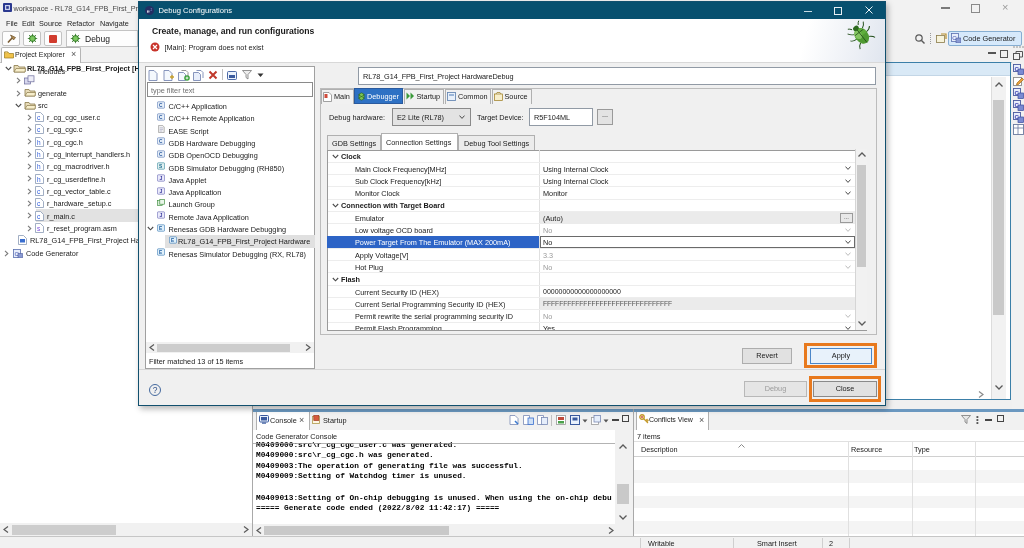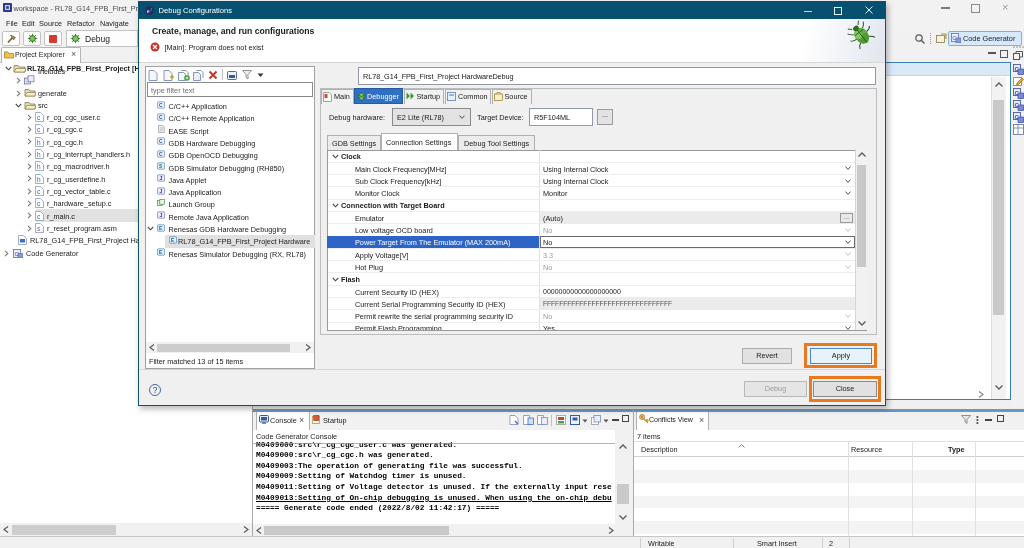--- a/index.html
+++ b/index.html
@@ -473,22 +473,21 @@
 <div class="ab" style="left:612px;top:419px;width:7px;height:1.6px;background:#444;"></div>
 <div class="ab" style="left:622px;top:415px;width:7px;height:7px;border:1.4px solid #444;"></div>
 
 <div class="ab" style="left:253px;top:429.5px;width:362px;height:94.5px;background:#fff;"></div>
 <div class="tx" style="left:256px;top:431.5px;">Code Generator Console</div>
 <div class="ab" style="left:253px;top:440px;width:360px;height:84px;background:#fff;overflow:hidden;font-family:'Liberation Mono',monospace;font-weight:bold;font-size:7.8px;color:#000;">
   <div class="tx" style="left:3px;top:0.5px;">M0409000:src\r_cg_cgc_user.c was generated.</div>
   <div class="tx" style="left:3px;top:11.1px;">M0409000:src\r_cg_cgc.h was generated.</div>
   <div class="tx" style="left:3px;top:21.7px;">M0409003:The operation of generating file was successful.</div>
   <div class="tx" style="left:3px;top:32.3px;">M0409009:Setting of Watchdog timer is unused.</div>
-  <div class="tx" style="left:3px;top:42.9px;">M0409011:Setting of Voltage detector is unused. If the externally input rese</div>
-  <div class="tx" style="left:3px;top:53.5px;text-decoration:underline;">M0409013:Setting of On-chip debugging is unused. When using the on-chip debu</div>
+  <div class="tx" style="left:3px;top:53.5px;">M0409013:Setting of On-chip debugging is unused. When using the on-chip debu</div>
   <div class="tx" style="left:3px;top:64.1px;">===== Generate code ended (2022/8/02 11:42:17) =====</div>
 </div>
 <div class="ab" style="left:253px;top:443.2px;width:362px;height:1px;background:#9a9a9a;opacity:0.75;"></div>
 
 <div class="ab" style="left:615px;top:440px;width:16px;height:84px;background:#f1f1f1;">
   <div class="ab" style="left:4px;top:4px;">
       <svg width="8" height="5">
         <path d="M0.5 4.5 L4 1 L7.5 4.5" fill="none" stroke="#5a5a5a" stroke-width="1.3"></path>
       </svg>
     </div>
@@ -544,21 +543,21 @@
 <div class="ab" style="left:634px;top:429.5px;width:390px;height:106.5px;background:#fff;"></div>
 <div class="tx" style="left:637px;top:431.5px;">7 items</div>
 <div class="ab" style="left:634px;top:441px;width:390px;height:16px;background:#fff;border-top:1px solid #e0e0e0;border-bottom:1px solid #d0d0d0;"></div>
 <div class="tx" style="left:641px;top:445px;">Description</div>
 <div class="ab" style="left:738px;top:444px;">
     <svg width="7" height="4">
       <path d="M0.5 3.5 L3.5 0.5 L6.5 3.5" fill="none" stroke="#8a8a8a" stroke-width="1"></path>
     </svg>
   </div>
 <div class="tx" style="left:851px;top:445px;">Resource</div>
-<div class="tx" style="left:948px;top:445px;font-weight:bold;">Type</div>
+<div class="tx" style="left:914px;top:445px;">Type</div>
 
 <div class="ab" style="left:634px;top:470px;width:390px;height:12.8px;background:#f4f4f4;"></div>
 <div class="ab" style="left:634px;top:495.6px;width:390px;height:12.8px;background:#f4f4f4;"></div>
 <div class="ab" style="left:634px;top:521.2px;width:390px;height:12.8px;background:#f4f4f4;"></div>
 
 <div class="ab" style="left:848px;top:441px;width:1px;height:95px;background:#e0e0e0;"></div>
 <div class="ab" style="left:912px;top:441px;width:1px;height:95px;background:#e0e0e0;"></div>
 <div class="ab" style="left:975px;top:441px;width:1px;height:95px;background:#e0e0e0;"></div>
 
 <div class="ab" style="left:0;top:536px;width:1024px;height:12px;background:#f1f1f1;border-top:1px solid #c6c6c6;"></div>

